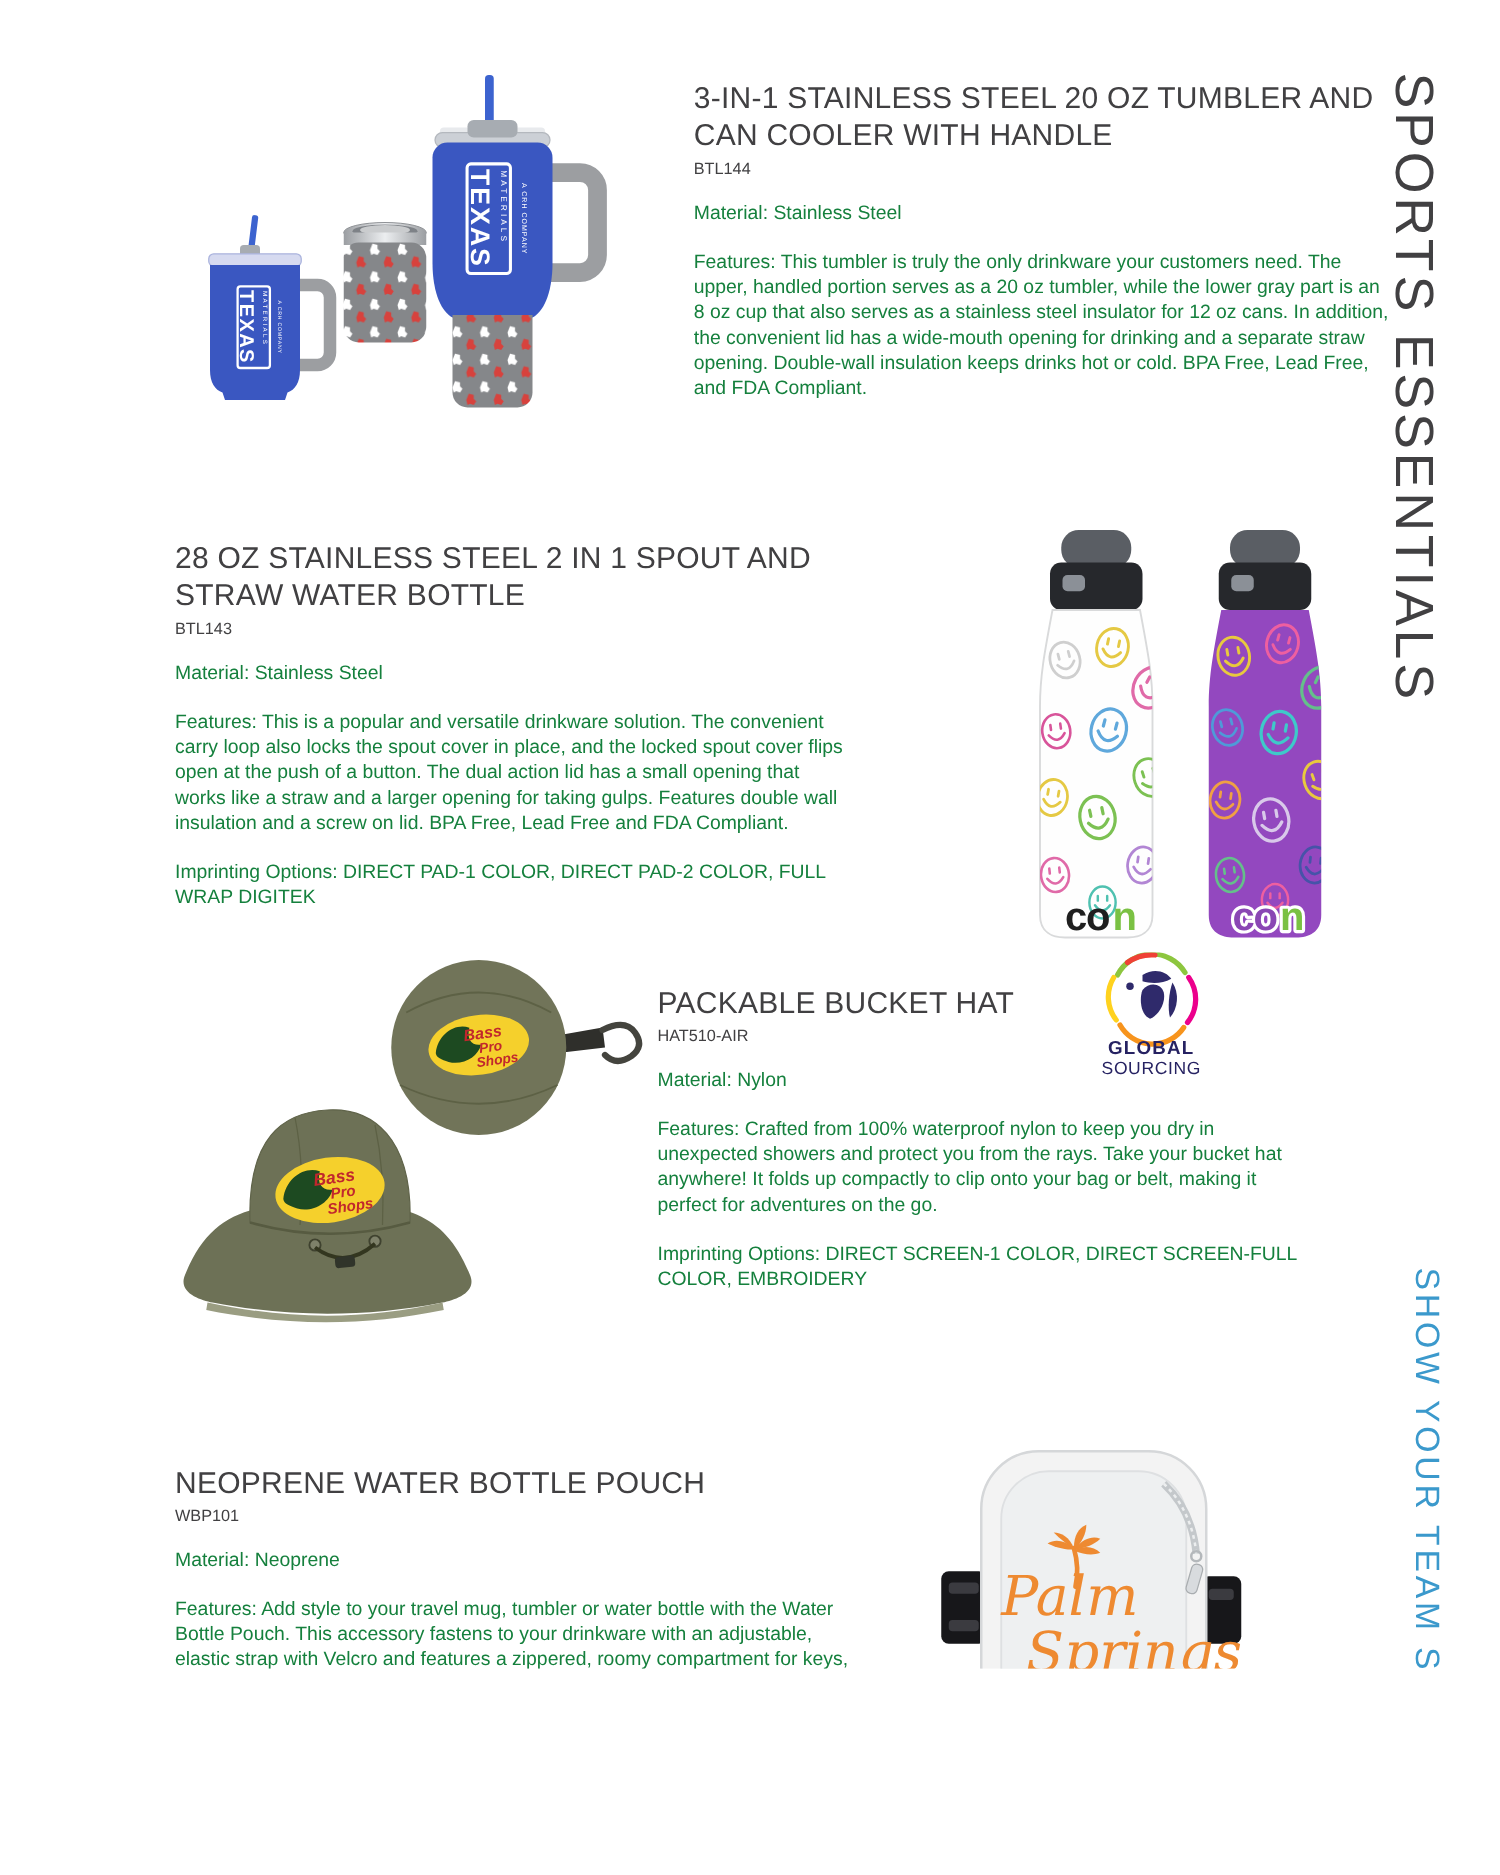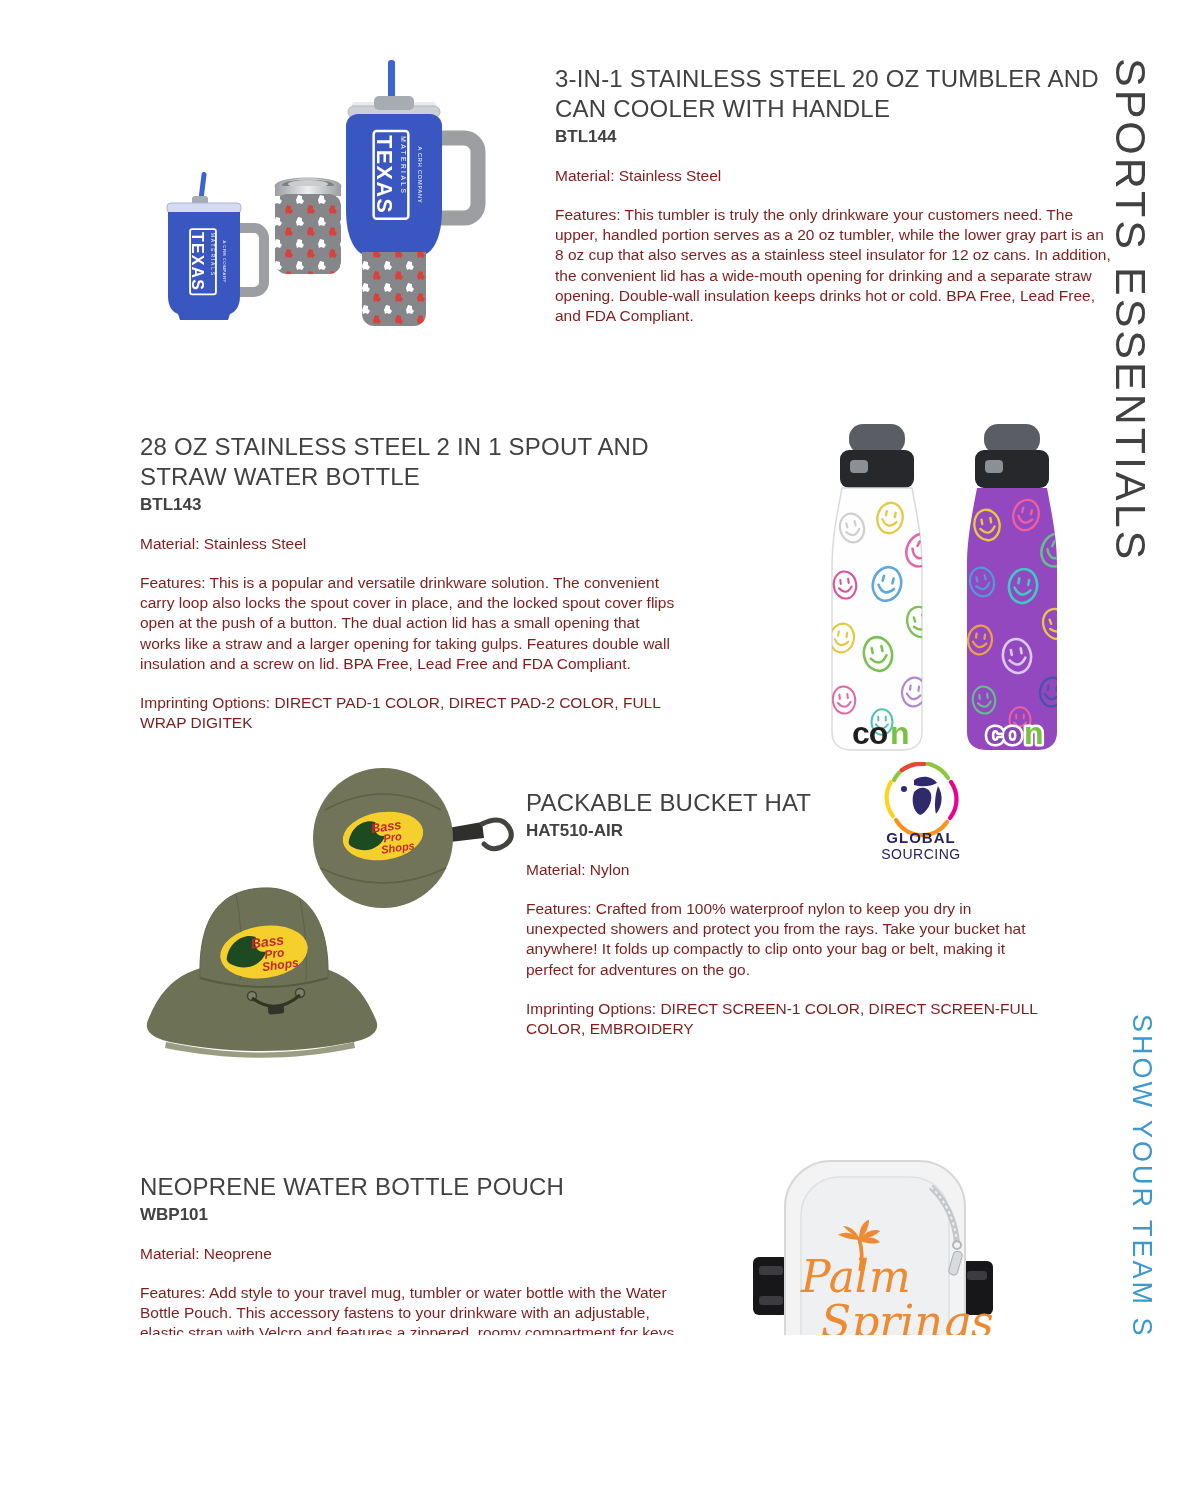--- a/index.html
+++ b/index.html
@@ -1,22 +1,22 @@
 <!DOCTYPE html>
 <html><head>
 <meta charset="utf-8">
 <style>
   html,body{margin:0;padding:0;background:#ffffff;}
   .page{position:relative;width:1200px;height:1335px;background:#fff;overflow:hidden;
         font-family:"Liberation Sans",sans-serif;color:#414042;}
   svg{font-family:"Liberation Sans",sans-serif;}
   .copy{position:absolute;}
   .copy h2{margin:0;font-size:24px;font-weight:400;line-height:1.25;letter-spacing:0.2px;color:#414042;}
-  .copy .sku{margin-top:3px;font-size:17px;color:#414042;font-weight:bold;}
-  .copy p{margin:19px 0 0 0;font-size:15.5px;line-height:1.3;color:#7f1d1d;}
+  .copy .sku{margin-top:3px;font-size:13px;color:#414042;}
+  .copy p{margin:19px 0 0 0;font-size:15.5px;line-height:1.3;color:#15803d;}
   .copy-1{left:555px;top:64px;width:558px;}
   .copy-2{left:140px;top:432px;width:540px;}
   .copy-3{left:526px;top:788px;width:516px;}
   .copy-4{left:140px;top:1150px;width:545px;margin-top:22px;}
   .art{position:absolute;}
   .art-tumblers{left:140px;top:60px;}
   .art-bottles{left:790px;top:400px;}
   .art-hat{left:140px;top:760px;}
   .art-pouch{left:745px;top:1145px;}
   .art-global{left:866px;top:762px;}

